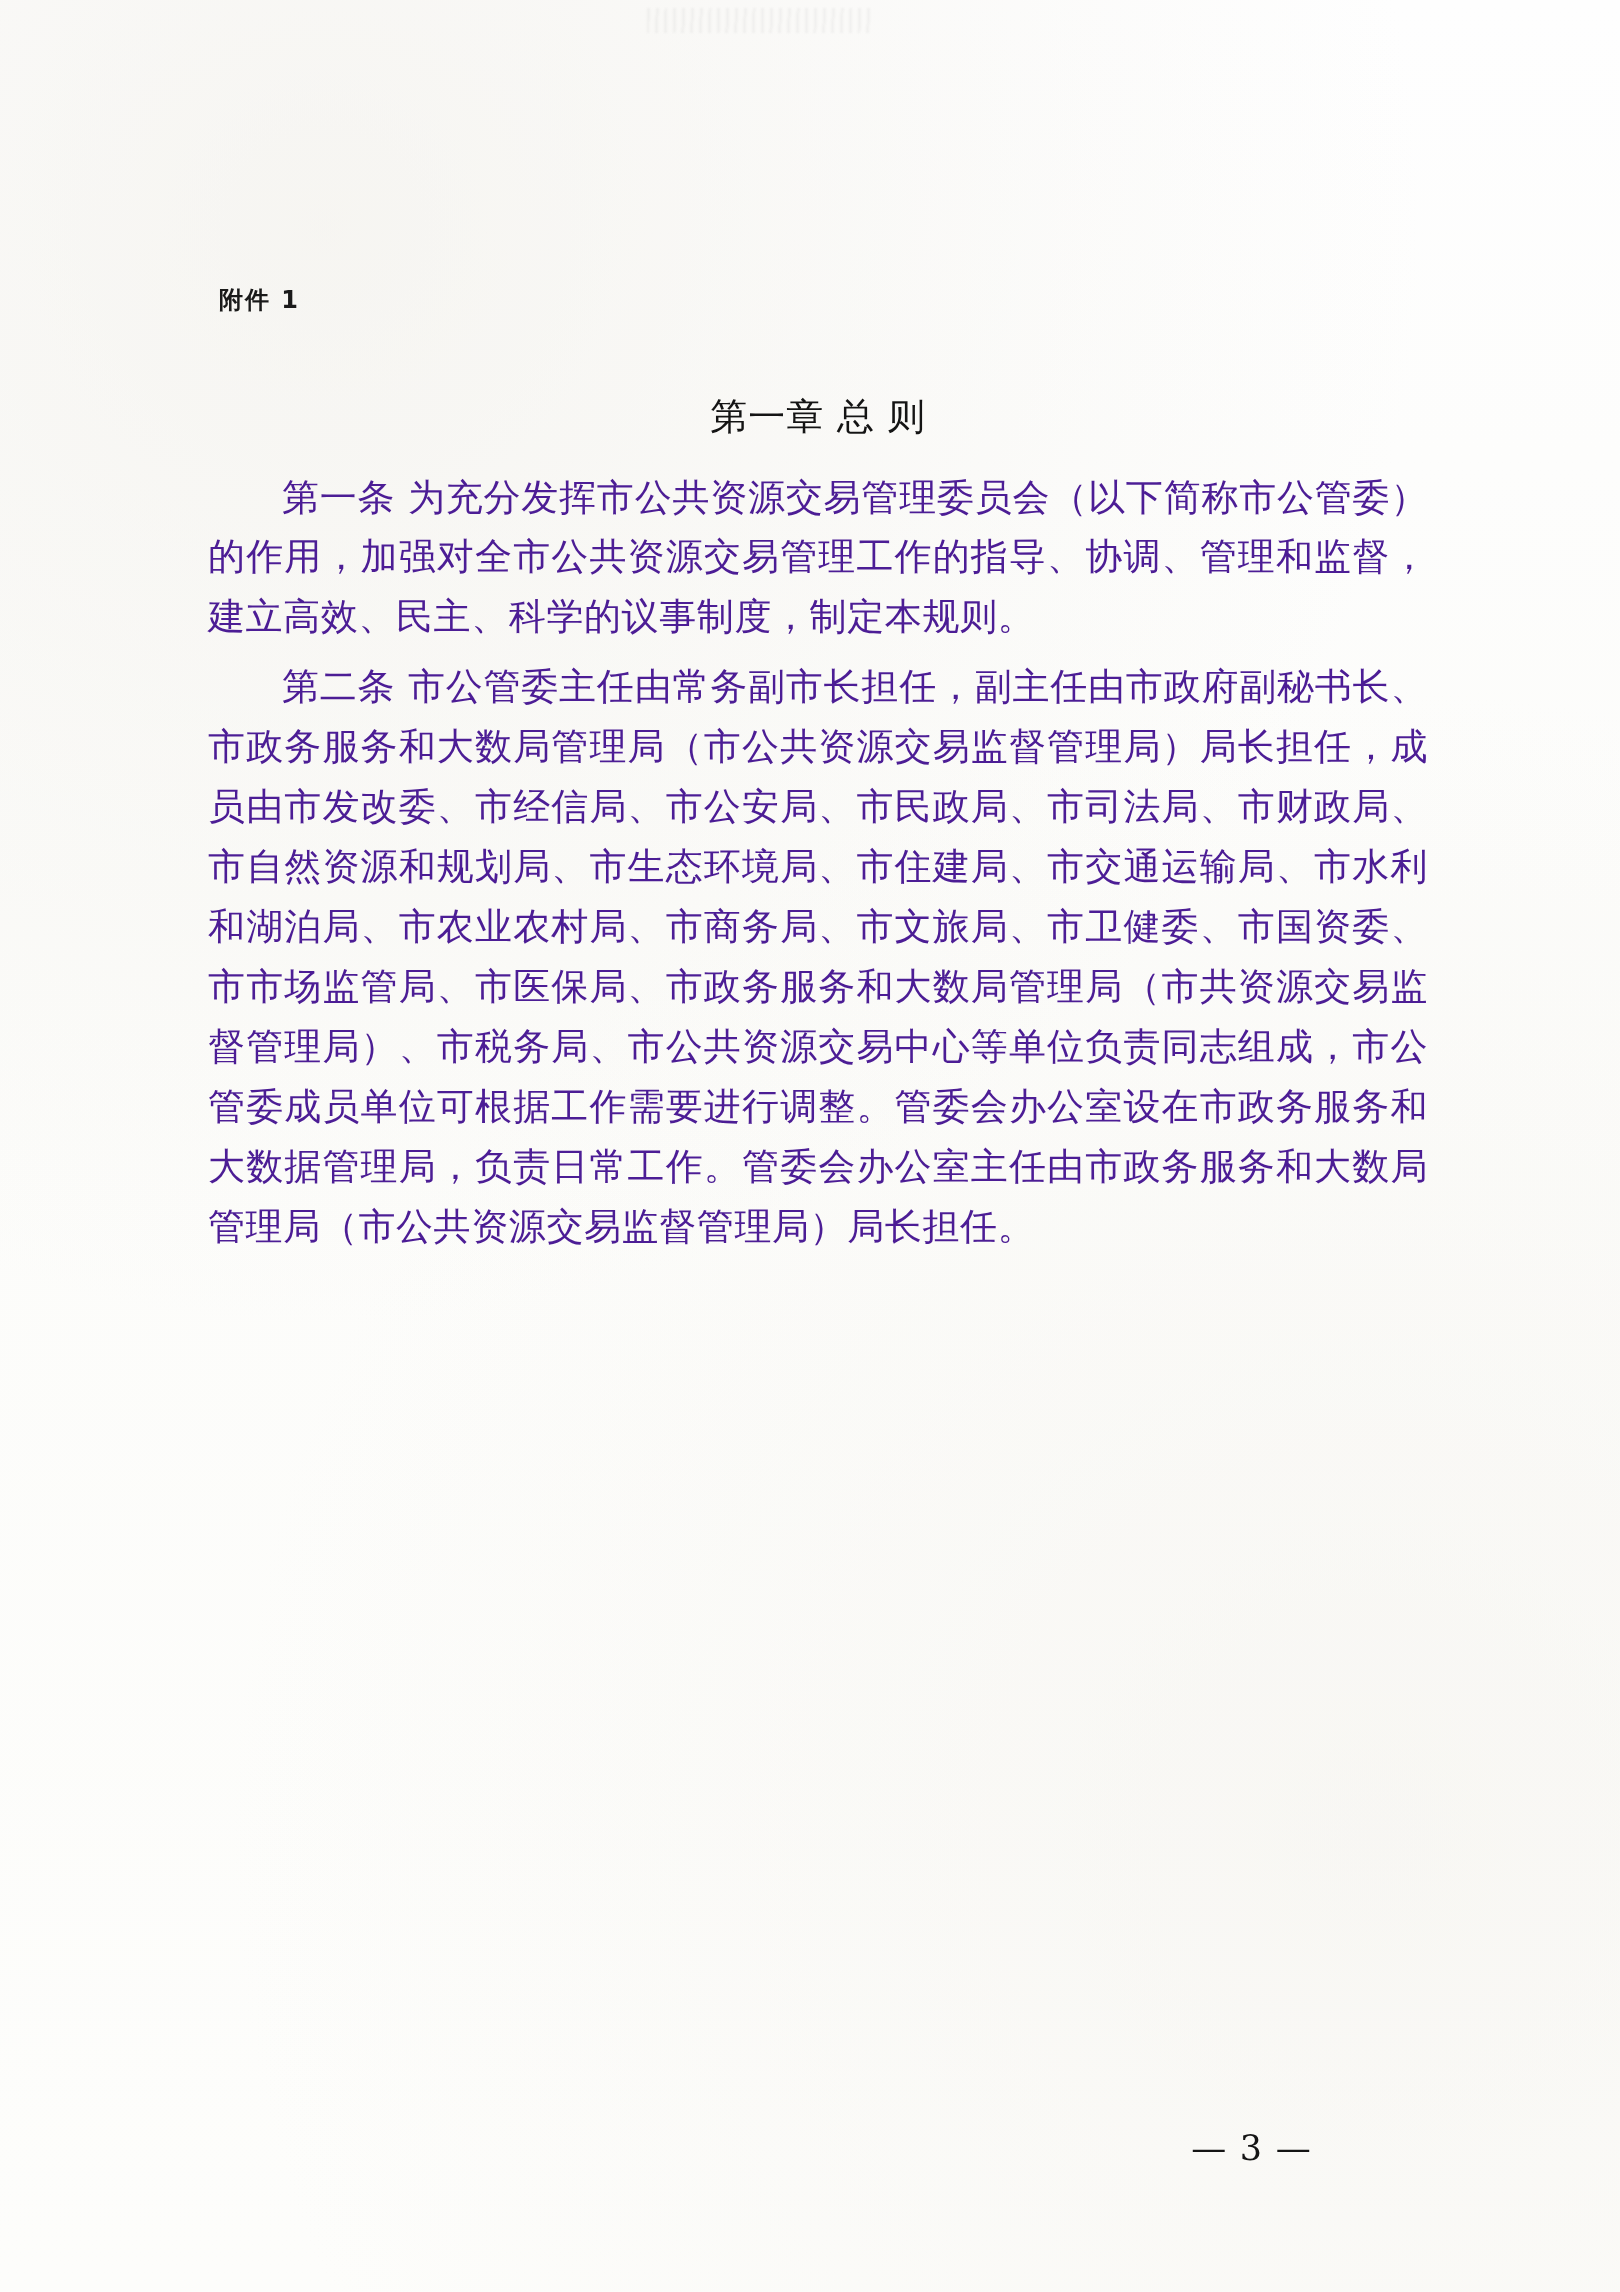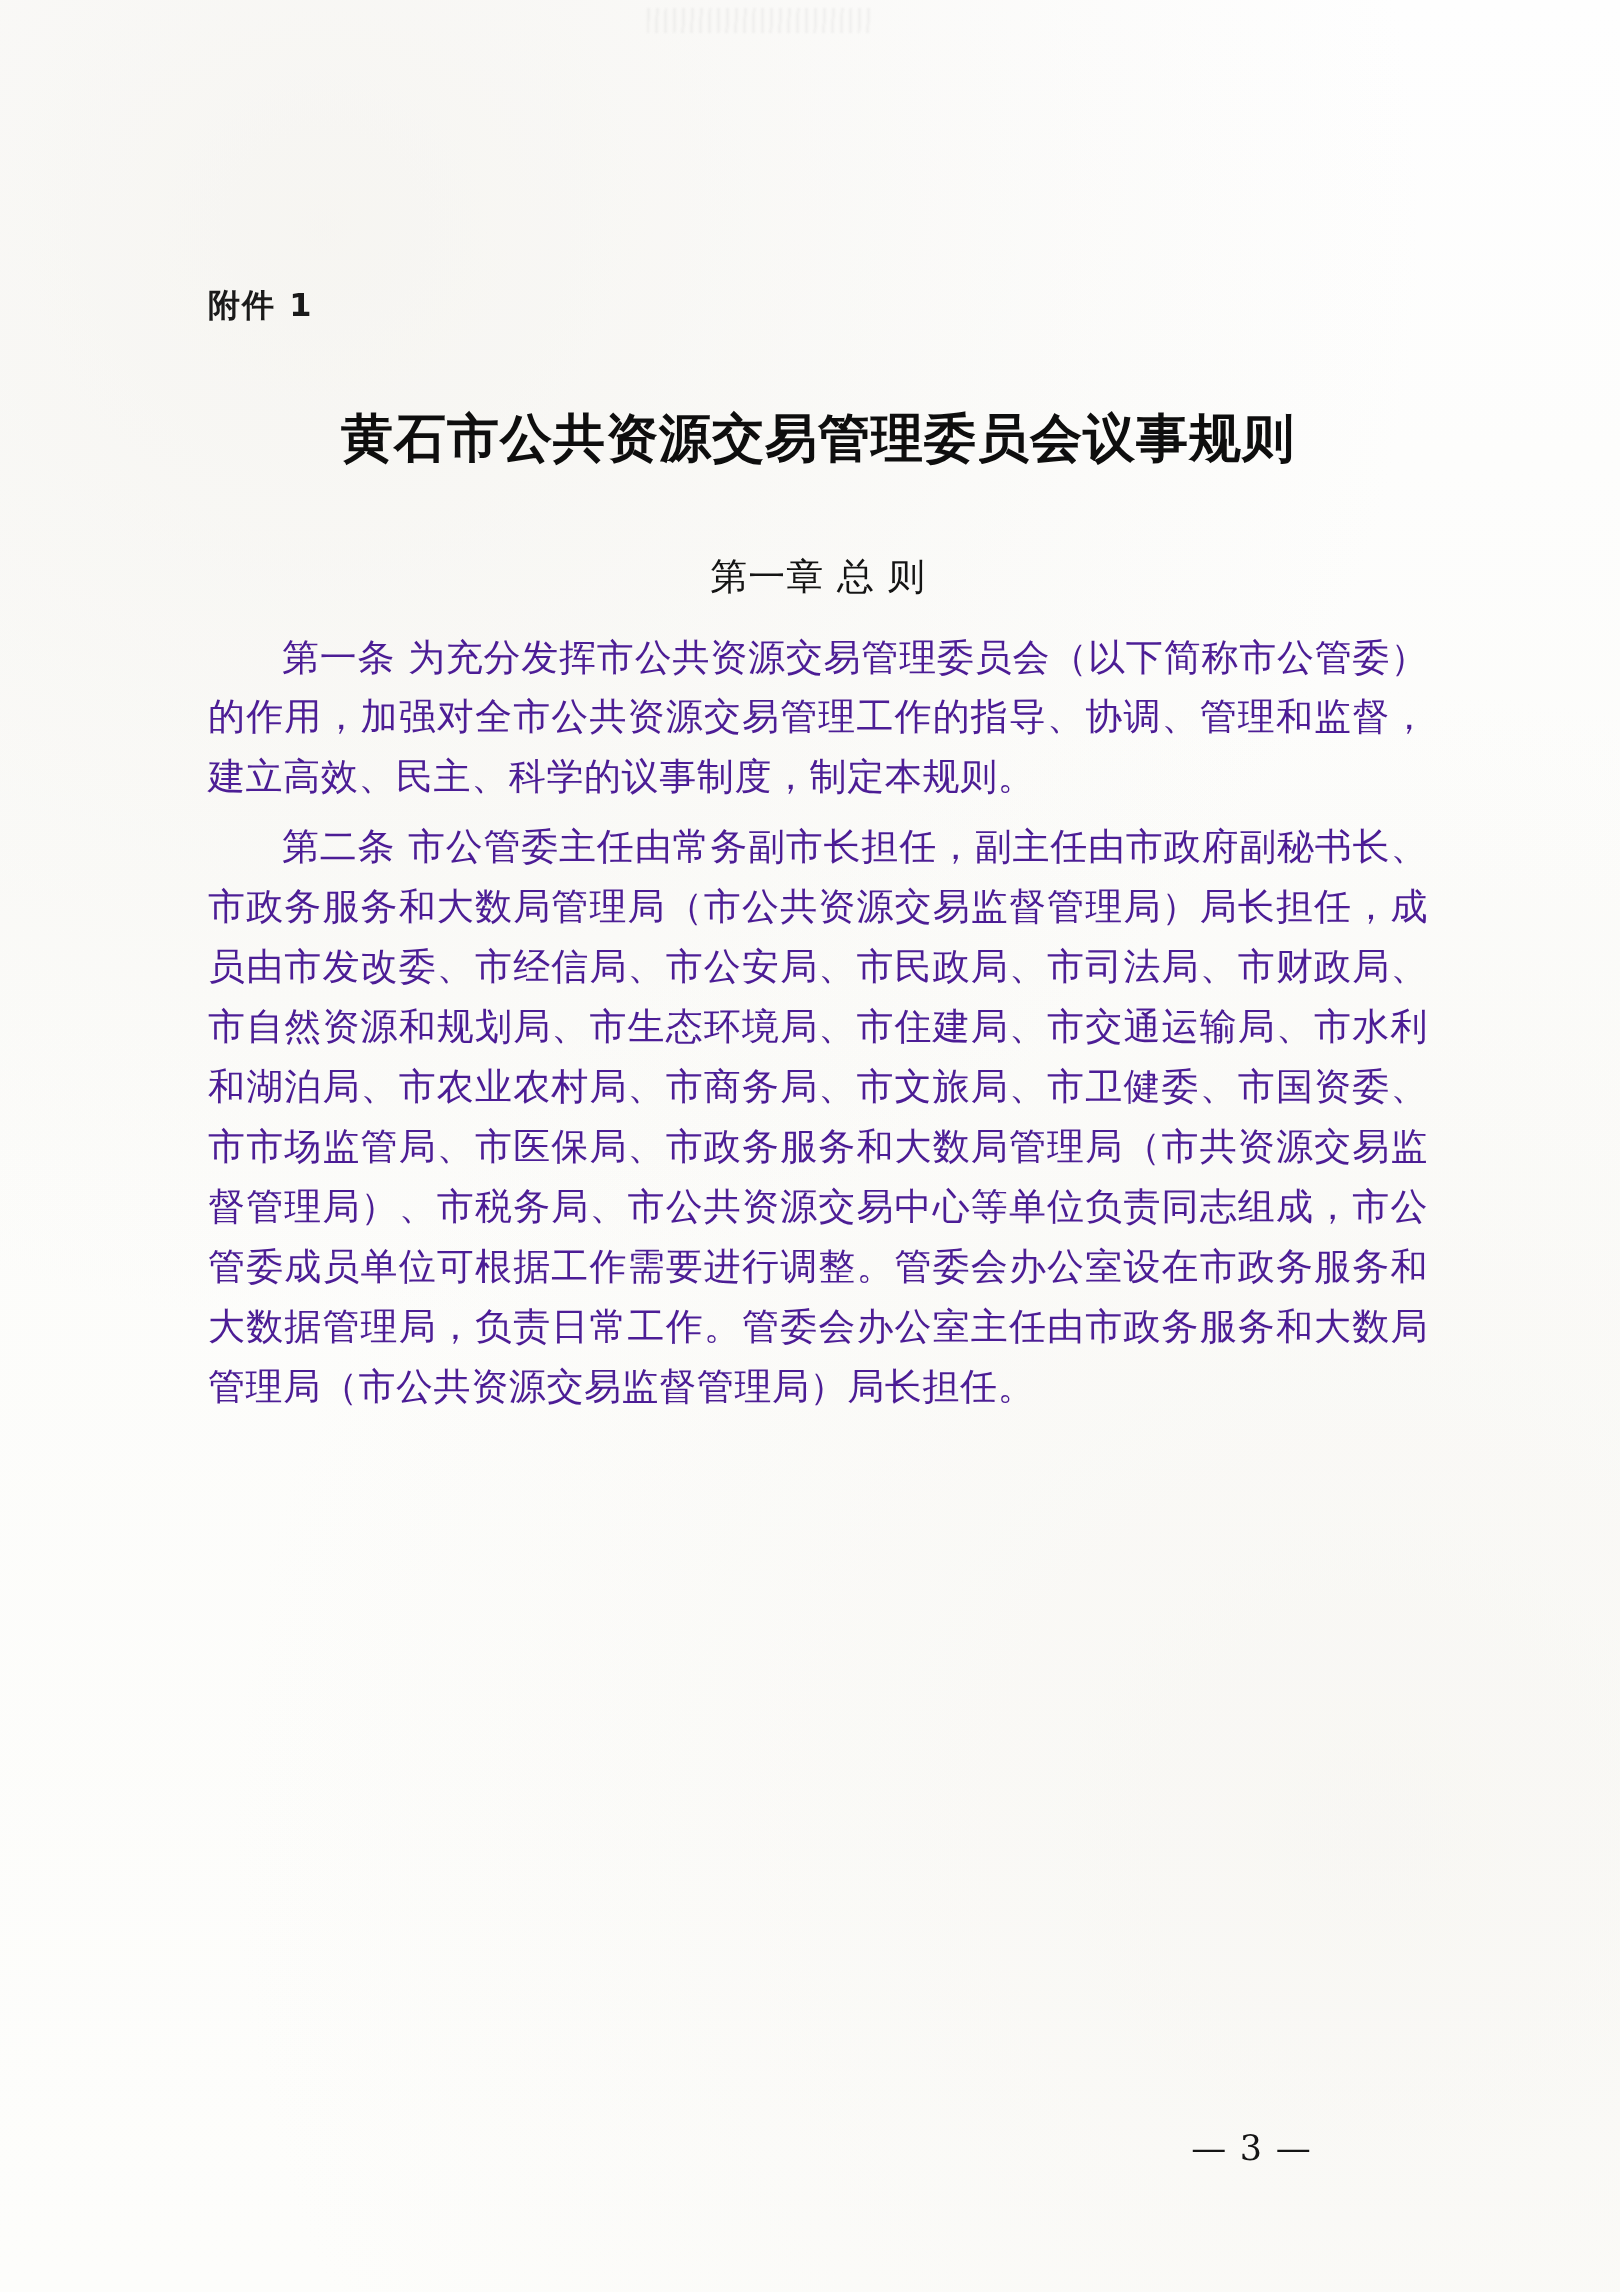--- a/index.html
+++ b/index.html
@@ -41,24 +41,24 @@
   }
   .content {
     position: absolute;
     left: 208px;
     top: 284px;
     width: 1220px;
   }
   .attachment-label {
     font-family: "DejaVu Sans", "Liberation Sans", sans-serif;
     font-weight: 700;
-    font-size: 32px;
+    font-size: 24px;
     letter-spacing: 2px;
     color: #1a1a1a;
-    margin: 0 0 76px 0;
+    margin: 0 0 76px 11px;
   }
   .doc-title {
     font-family: "DejaVu Sans", "Liberation Sans", sans-serif;
     font-weight: 700;
     font-size: 52px;
     letter-spacing: 1px;
     text-align: center;
     color: #0e0e0e;
     margin: 0 0 78px 0;
     white-space: nowrap;
@@ -103,21 +103,20 @@
 <body>
 
 <div class="page">
   <div class="paper-tone"></div>
   <div class="scan-smudge"></div>
 
   <div class="content">
 
     <div class="attachment-label">附件 1</div>
 
-    <h1 class="doc-title">黄石市公共资源交易管理委员会议事规则</h1>
 
     <h2 class="chapter-heading">第一章 总  则</h2>
 
     <p class="para">第一条  为充分发挥市公共资源交易管理委员会（以下简称市公管委）的作用，加强对全市公共资源交易管理工作的指导、协调、管理和监督，建立高效、民主、科学的议事制度，制定本规则。</p>
 
     <p class="para">第二条  市公管委主任由常务副市长担任，副主任由市政府副秘书长、市政务服务和大数局管理局（市公共资源交易监督管理局）局长担任，成员由市发改委、市经信局、市公安局、市民政局、市司法局、市财政局、市自然资源和规划局、市生态环境局、市住建局、市交通运输局、市水利和湖泊局、市农业农村局、市商务局、市文旅局、市卫健委、市国资委、市市场监管局、市医保局、市政务服务和大数局管理局（市共资源交易监督管理局）、市税务局、市公共资源交易中心等单位负责同志组成，市公管委成员单位可根据工作需要进行调整。管委会办公室设在市政务服务和大数据管理局，负责日常工作。管委会办公室主任由市政务服务和大数局管理局（市公共资源交易监督管理局）局长担任。</p>
 
   </div>
 
   <div class="page-number">

